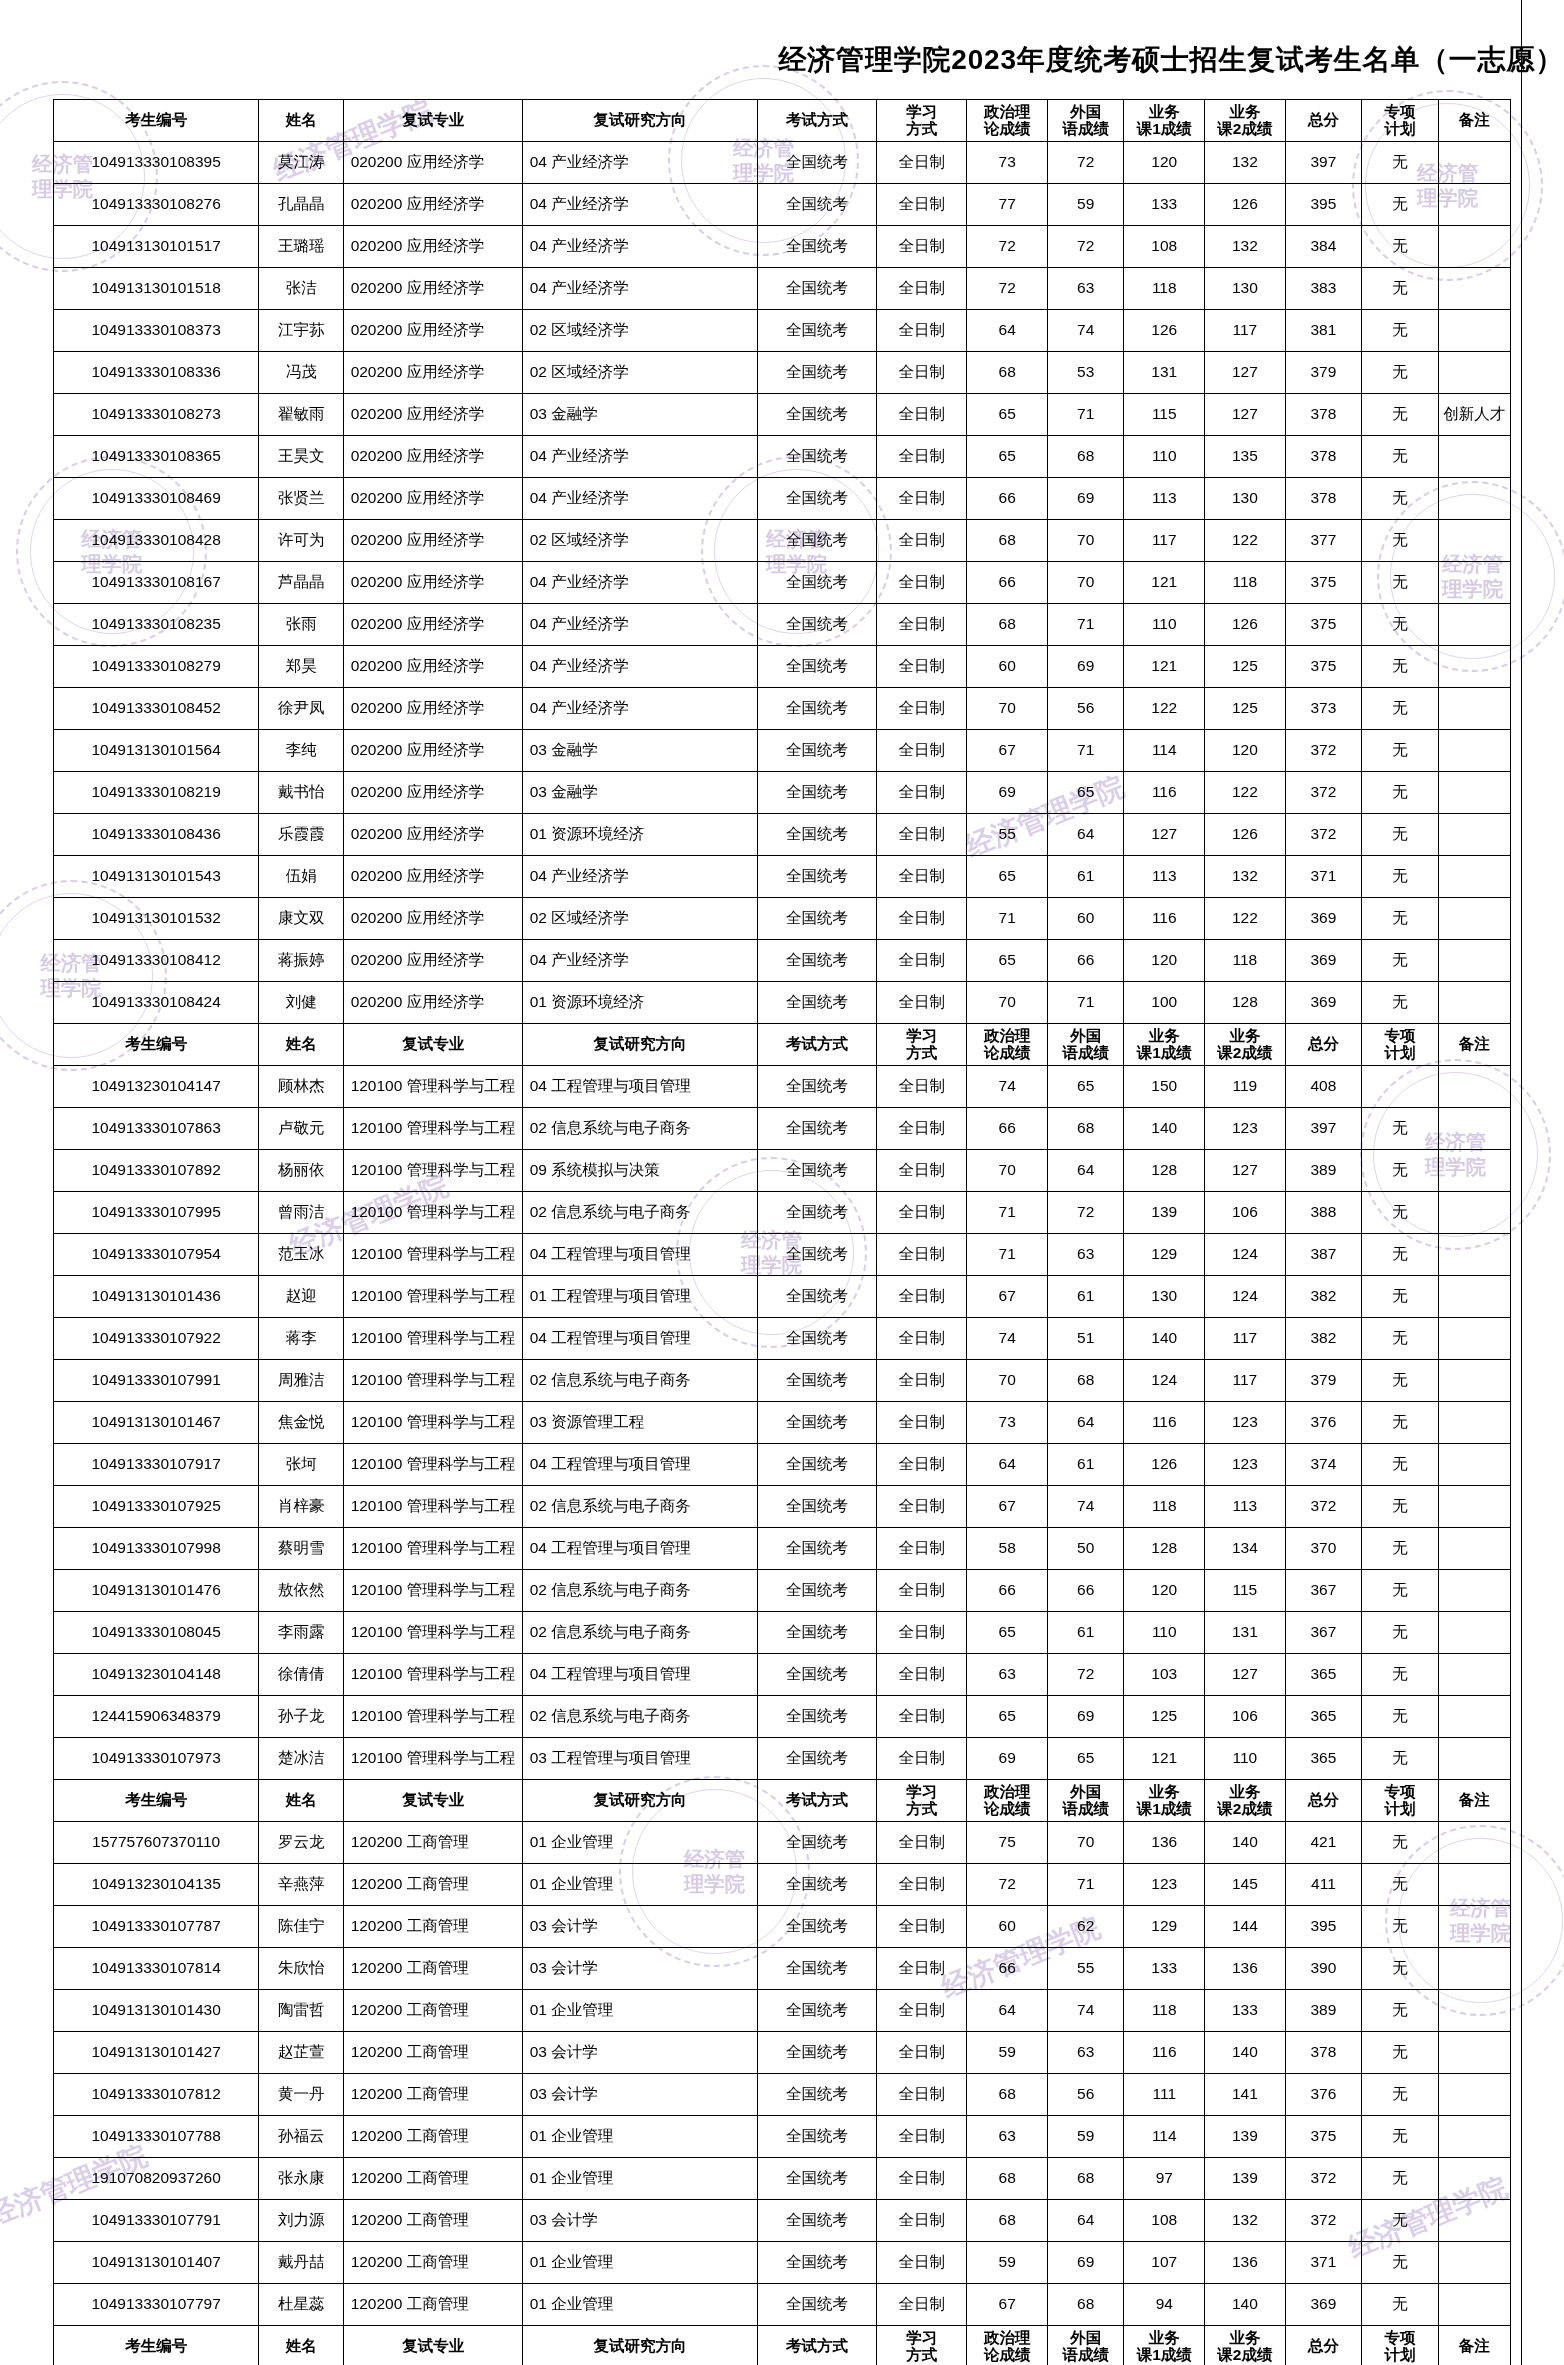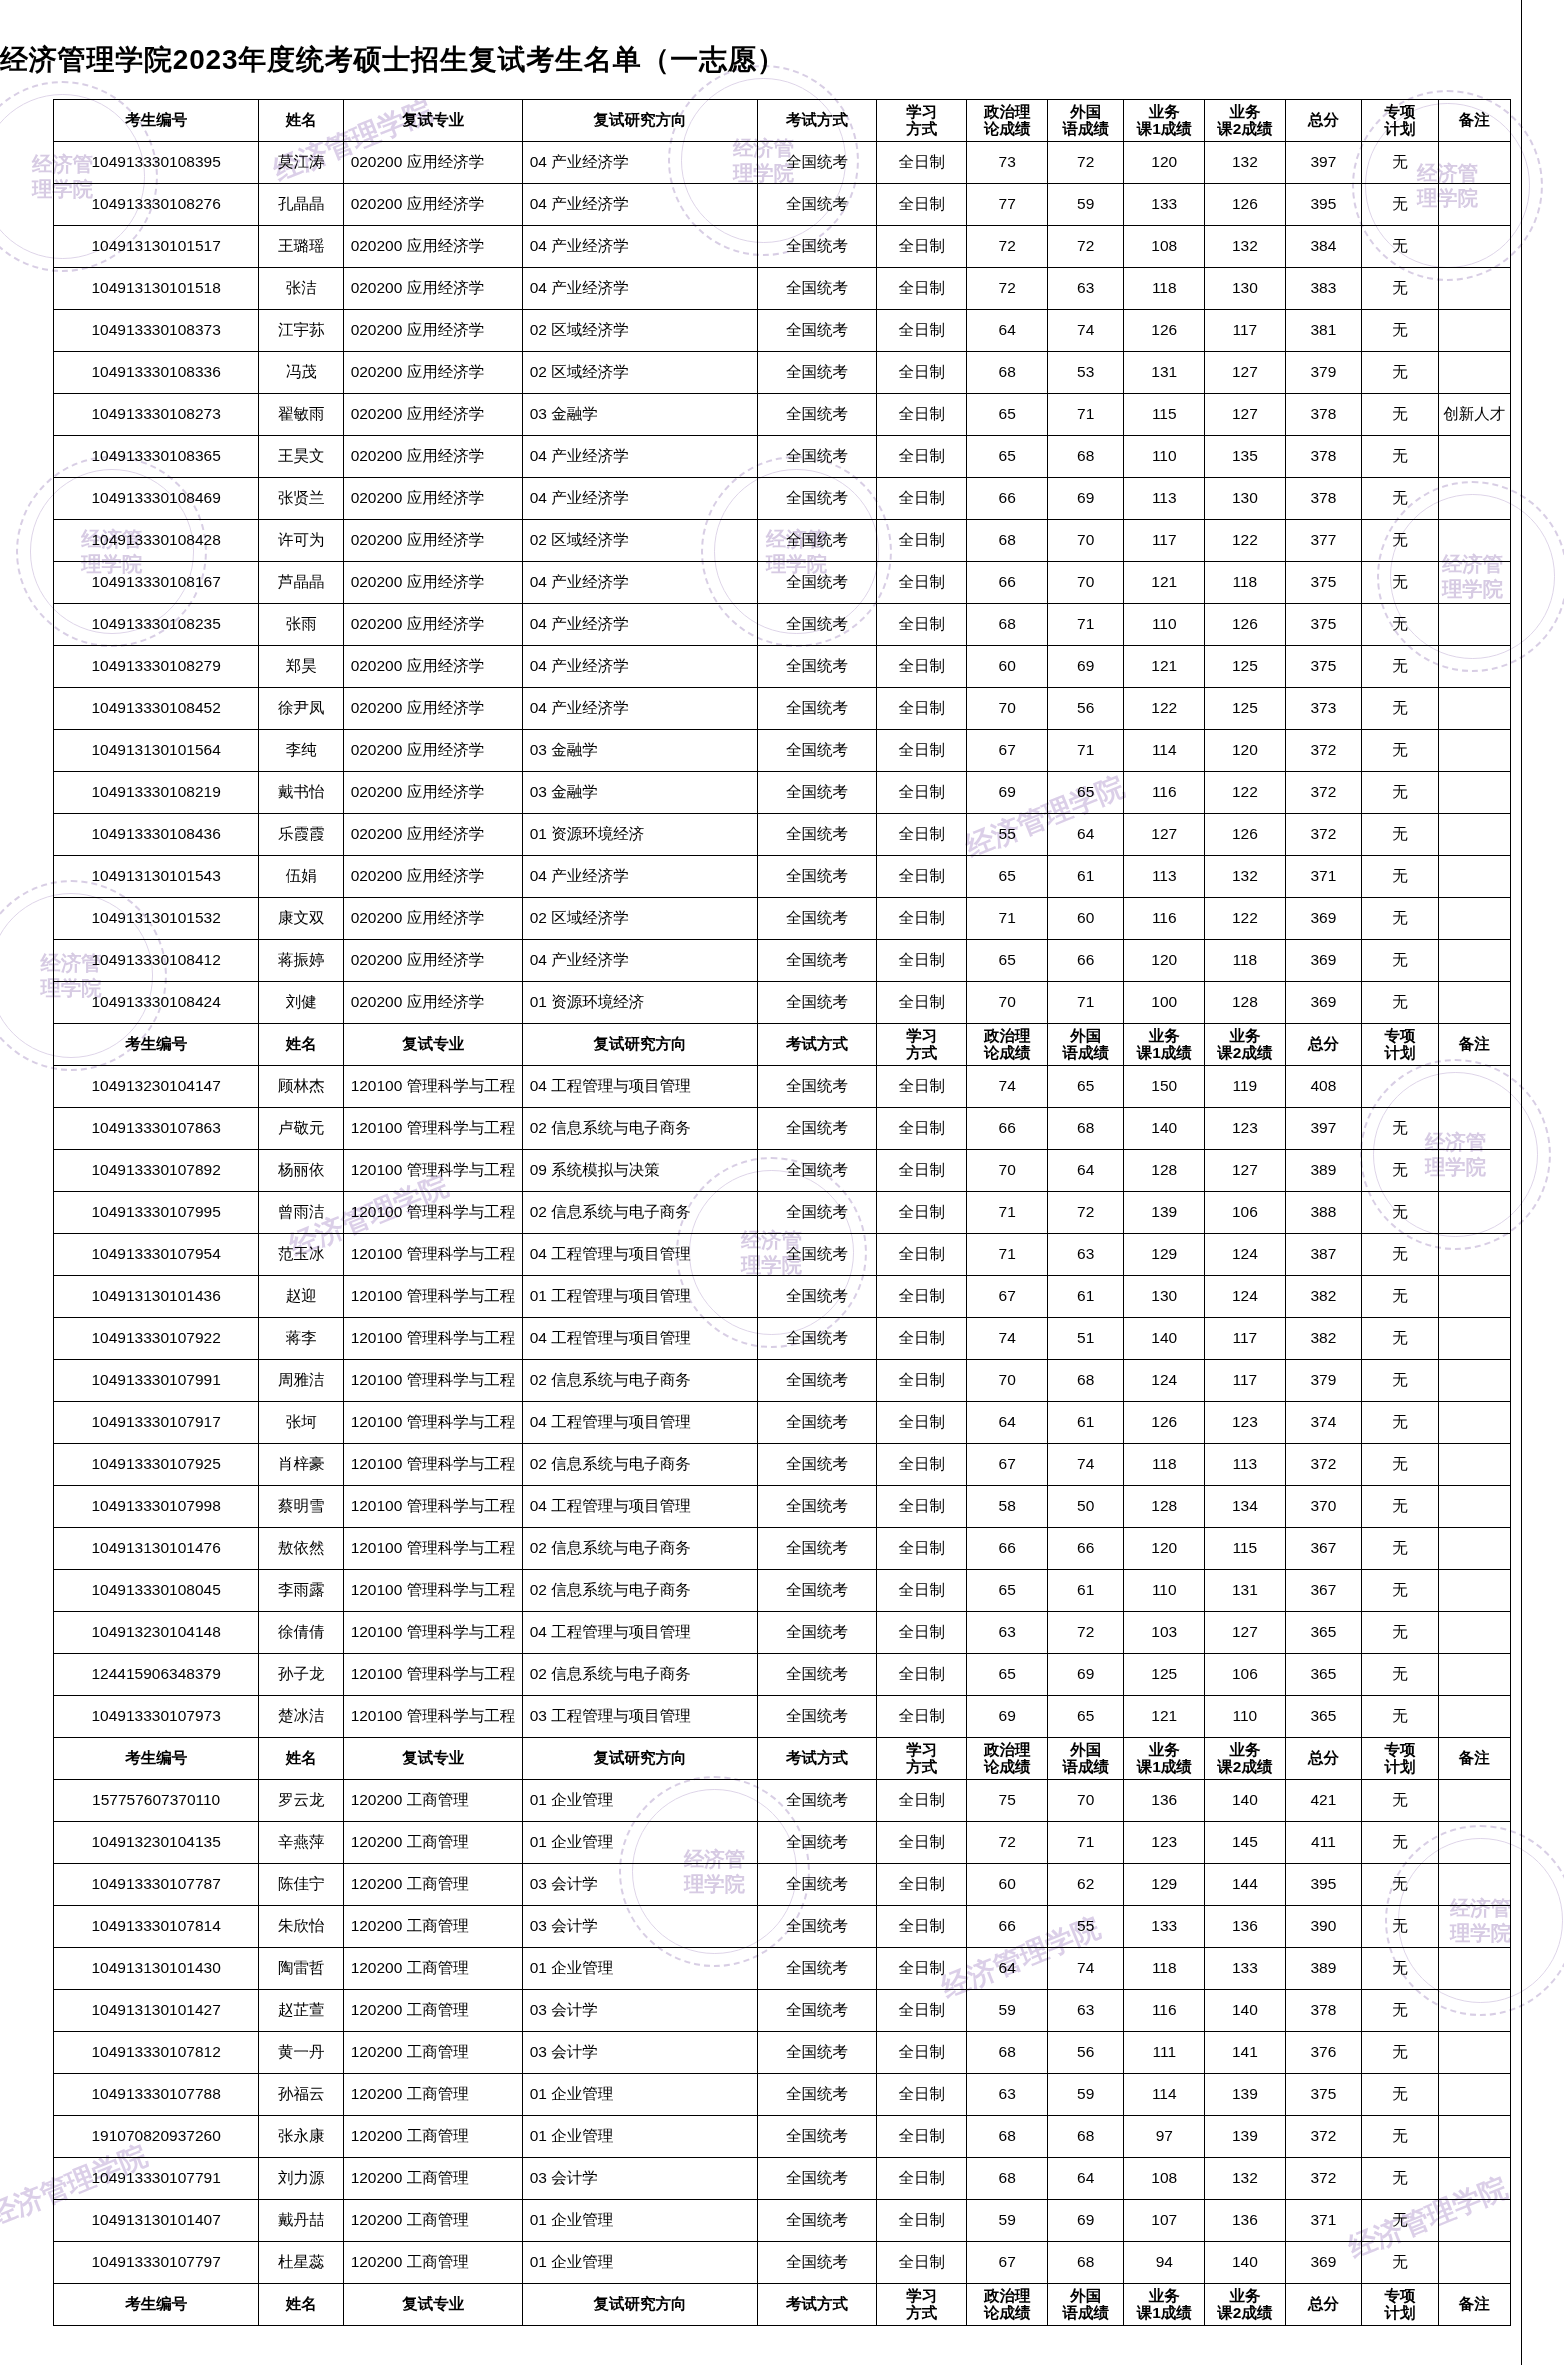--- a/index.html
+++ b/index.html
@@ -1,19 +1,19 @@
 <!DOCTYPE html>
 <html style="font-size:13px"><head>
 <meta charset="utf-8">
 <style>
   html,body{margin:0;padding:0;background:#ffffff;}
   body{font-family:"Liberation Sans","DejaVu Sans",sans-serif;}
   #page{position:relative;width:1564px;height:2366px;background:#fff;overflow:hidden;}
   #sheet{position:absolute;left:0;top:0;width:1564px;height:2366px;}
-  .title{text-align:left;font-size:28px;font-weight:bold;color:#000;padding-top:41px;padding-bottom:19.6px;letter-spacing:0.8px;}
+  .title{text-align:right;font-size:28px;font-weight:bold;color:#000;padding-top:41px;padding-bottom:19.6px;letter-spacing:0.8px;}
   table{border-collapse:collapse;margin:0 auto;width:1458px;table-layout:fixed;}
   td,th{border:0.8px solid #000;font-size:15.5px;color:#000;height:41px;padding:0 3.3px;vertical-align:middle;background:transparent;}
   td.c{text-align:center;}
   td.l{text-align:left;padding-left:6.5px;}
   .hdr td{font-weight:bold;text-align:center;line-height:1.12;font-size:15.5px;}
   .two{line-height:1.1;}
   
   col.c0{width:196px}
   col.c1{width:81px}
   col.c2{width:171px}
@@ -571,20 +571,35 @@
             <td class="c">全日制</td>
             <td class="c">70</td>
             <td class="c">68</td>
             <td class="c">124</td>
             <td class="c">117</td>
             <td class="c">379</td>
             <td class="c">无</td>
             <td class="c"></td>
           </tr>
           <tr>
+            <td class="c">104913130101467</td>
+            <td class="c">焦金悦</td>
+            <td class="l">120100 管理科学与工程</td>
+            <td class="l">03 资源管理工程</td>
+            <td class="c">全国统考</td>
+            <td class="c">全日制</td>
+            <td class="c">73</td>
+            <td class="c">64</td>
+            <td class="c">116</td>
+            <td class="c">123</td>
+            <td class="c">376</td>
+            <td class="c">无</td>
+            <td class="c"></td>
+          </tr>
+          <tr>
             <td class="c">104913330107917</td>
             <td class="c">张坷</td>
             <td class="l">120100 管理科学与工程</td>
             <td class="l">04 工程管理与项目管理</td>
             <td class="c">全国统考</td>
             <td class="c">全日制</td>
             <td class="c">64</td>
             <td class="c">61</td>
             <td class="c">126</td>
             <td class="c">123</td>

